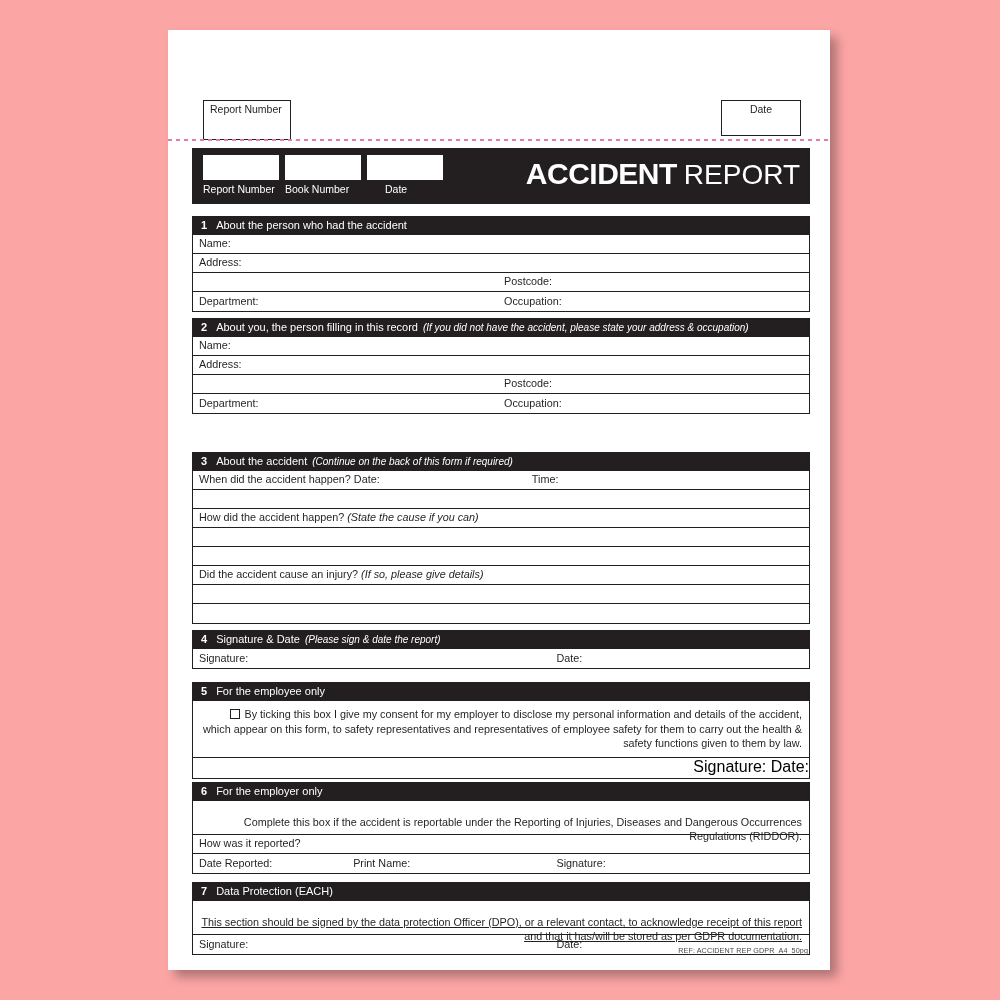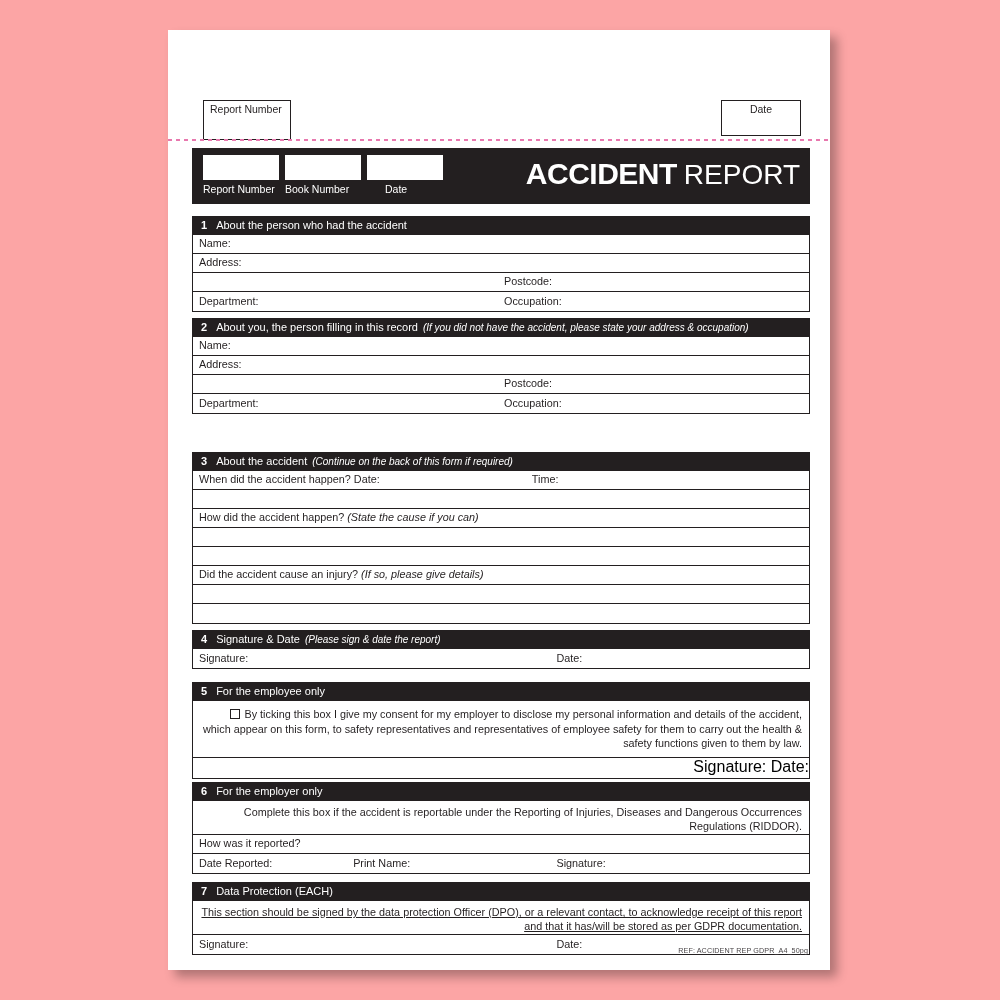--- a/index.html
+++ b/index.html
@@ -173,21 +173,21 @@
   .row .t.a { left: 6px; }
   .row .t.mid { left: 50.5%; }
   .row .t.time { left: 55%; }
   .row .t.pn { left: 26%; }
   .row .t.sg { left: 59%; }
   .row .t em { font-style: italic; }
   .row.blank { height: 19px; }
 
   .para {
     position: relative;
-    padding: 4px 7px 5px 7px;
+    padding: 14px 7px 5px 7px;
     font-size: 10.8px;
     line-height: 1.34;
     color: #231f20;
     border-bottom: 1px solid #231f20;
     box-sizing: border-box;
   }
 
   
   .consent {
     position: relative;

